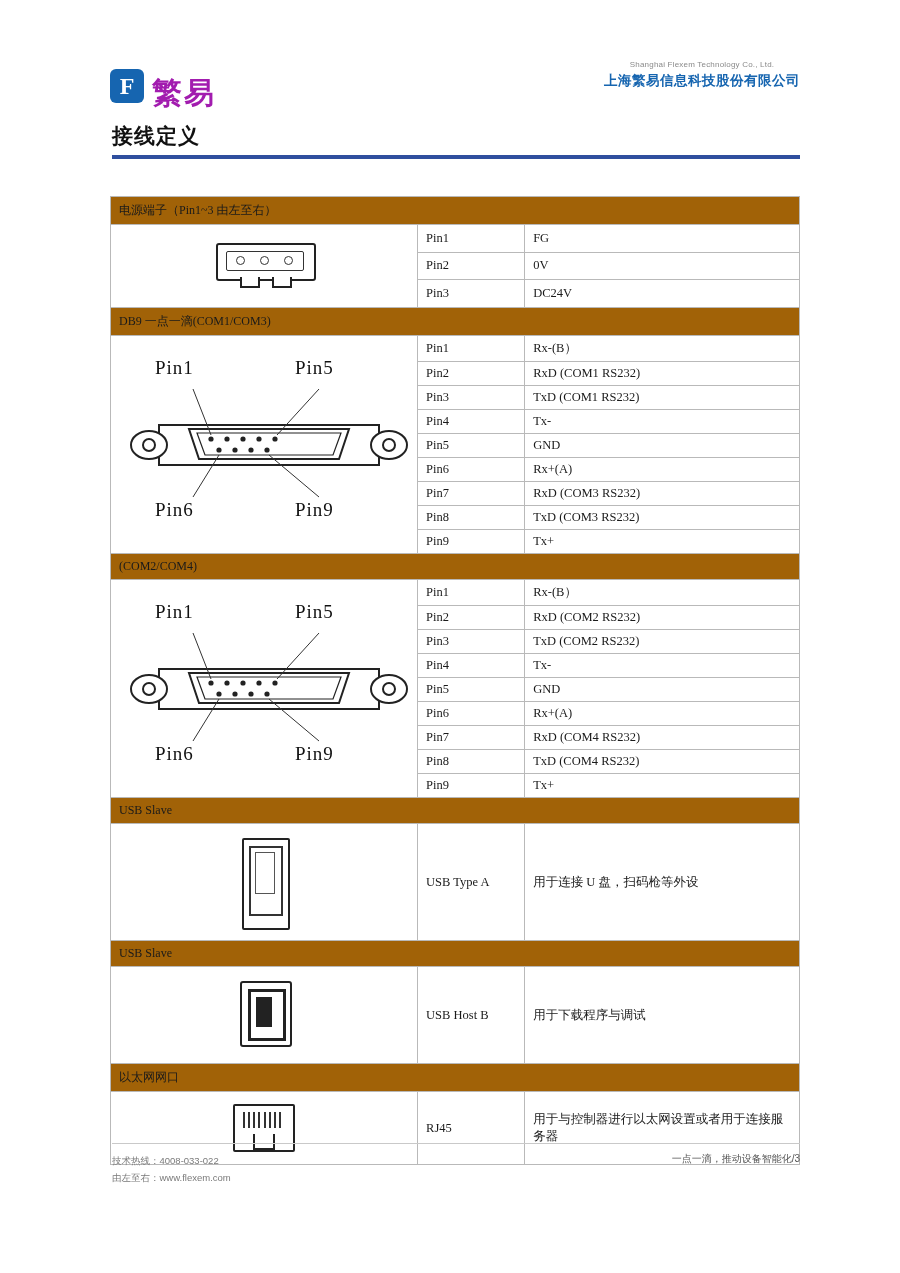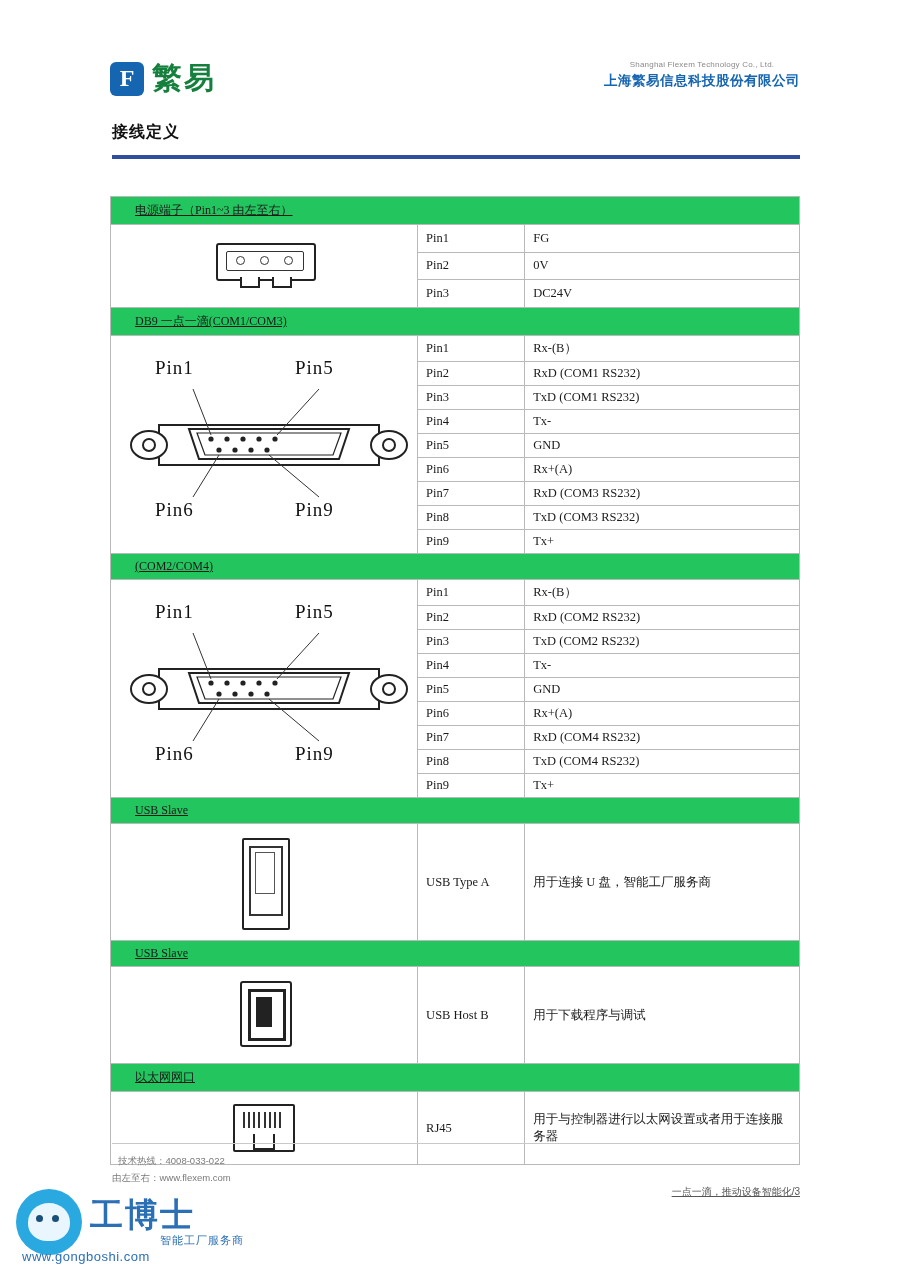--- a/index.html
+++ b/index.html
@@ -28,36 +28,37 @@
     position:relative;
   }
   .logo-mark:after{
     content:"F";
     position:absolute;left:0;right:0;top:0;bottom:0;
     color:#fff;font-size:24px;font-weight:bold;
     display:flex;align-items:center;justify-content:center;
     font-family:"Liberation Serif",serif;
   }
   .logo-text{
-    font-size:30px;color:#15803d;font-weight:bold;letter-spacing:2px;
+    font-size:30px;color:#a21caf;font-weight:bold;letter-spacing:2px;
     font-family:"DejaVu Sans",sans-serif;
+    margin-top:15px;
   }
   .corp{
     position:absolute;right:0;top:2px;text-align:center;
   }
   .corp-en{
     font-size:8px;color:#8a8a8a;letter-spacing:.2px;margin-bottom:3px;
   }
   .corp-cn{
     font-size:13.5px;color:#1665b0;font-weight:bold;letter-spacing:.5px;
   }
   
   .sec-title{
     position:absolute;left:112px;top:122px;
-    font-size:16px;font-weight:bold;color:#111;
+    font-size:21px;font-weight:bold;color:#111;
     letter-spacing:1px;
   }
   .sec-rule{
     position:absolute;left:112px;top:155px;width:688px;height:4px;
     background:#2f4f9e;
   }
   
   .tbl{
     position:absolute;left:110px;top:196px;width:690px;
     border-collapse:collapse;
@@ -65,21 +66,21 @@
   }
   .tbl td{
     border:1px solid #b9b9b9;
     font-family:"Liberation Serif","DejaVu Serif",serif;
     font-size:12.5px;
     color:#1a1a1a;
     padding:4px 8px;
     vertical-align:middle;
   }
   .grp td{
-    font-size:12px;padding:5px 24px;background:#22c55e;text-decoration:underline;
+    font-size:12px;padding:5px 8px;background:#a16207;
   }
   .pin-col{width:106px;}
   .desc-col{width:272px;}
   .img-col{width:304px;text-align:center;padding:0;}
   
   .pwr-conn{
     width:108px;height:46px;margin:14px auto;position:relative;
   }
   .pwr-body{
     position:absolute;left:6px;top:0;width:96px;height:34px;
@@ -145,24 +146,24 @@
   .rj45 .pins{
     position:absolute;left:10px;top:8px;width:38px;height:16px;
     display:flex;justify-content:space-between;
   }
   .rj45 .pins i{display:block;width:2px;height:16px;background:#333;}
   
   .foot-rule{
     position:absolute;left:112px;top:1143px;width:688px;height:1px;background:#c9c9c9;
   }
   .foot-left{
-    position:absolute;left:112px;top:1152px;font-size:9.5px;color:#7a7a7a;line-height:17px;text-align:center;
+    position:absolute;left:112px;top:1152px;font-size:9.5px;color:#7a7a7a;line-height:17px;
   }
   .foot-right{
-    position:absolute;right:100px;top:1185px;font-size:10px;color:#555;text-decoration:underline;
+    position:absolute;right:100px;top:1152px;font-size:10px;color:#555;
   }
   
   .wm{
     position:absolute;left:8px;bottom:8px;width:280px;height:78px;
   }
   .wm-circle{
     position:absolute;left:8px;top:2px;width:66px;height:66px;border-radius:50%;
     background:#2aa8e0;
   }
   .wm-face{
@@ -396,21 +397,21 @@
     </tr>
     <tr>
       <td class="img-col">
         <div class="usb-a">
           <div class="outer"></div>
               <div class="mid"></div>
               <div class="inner"></div>
         </div>
       </td>
       <td>USB Type A</td>
-      <td>用于连接 U 盘，智能工厂服务商</td>
+      <td>用于连接 U 盘，扫码枪等外设</td>
     </tr>
 
     <tr class="grp">
       <td colspan="3">USB Slave</td>
     </tr>
     <tr>
       <td class="img-col">
         <div class="usb-b">
           <div class="outer"></div>
               <div class="mid"></div>
@@ -447,23 +448,14 @@
   </tbody>
     </table>
 
   <div class="foot-rule"></div>
   <div class="foot-left">
     <div>技术热线：4008-033-022</div>
     <div>由左至右：www.flexem.com</div>
   </div>
   <div class="foot-right">一点一滴，推动设备智能化/3</div>
 
-  <div class="wm">
-    <div class="wm-circle"></div>
-    <div class="wm-face"></div>
-    <div class="wm-eye e1"></div>
-      <div class="wm-eye e2"></div>
-    <div class="wm-text">工博士</div>
-    <div class="wm-sub">智能工厂服务商</div>
-    <div class="wm-url">www.gongboshi.com</div>
-  </div>
 
 </div>
 
 </body></html>

